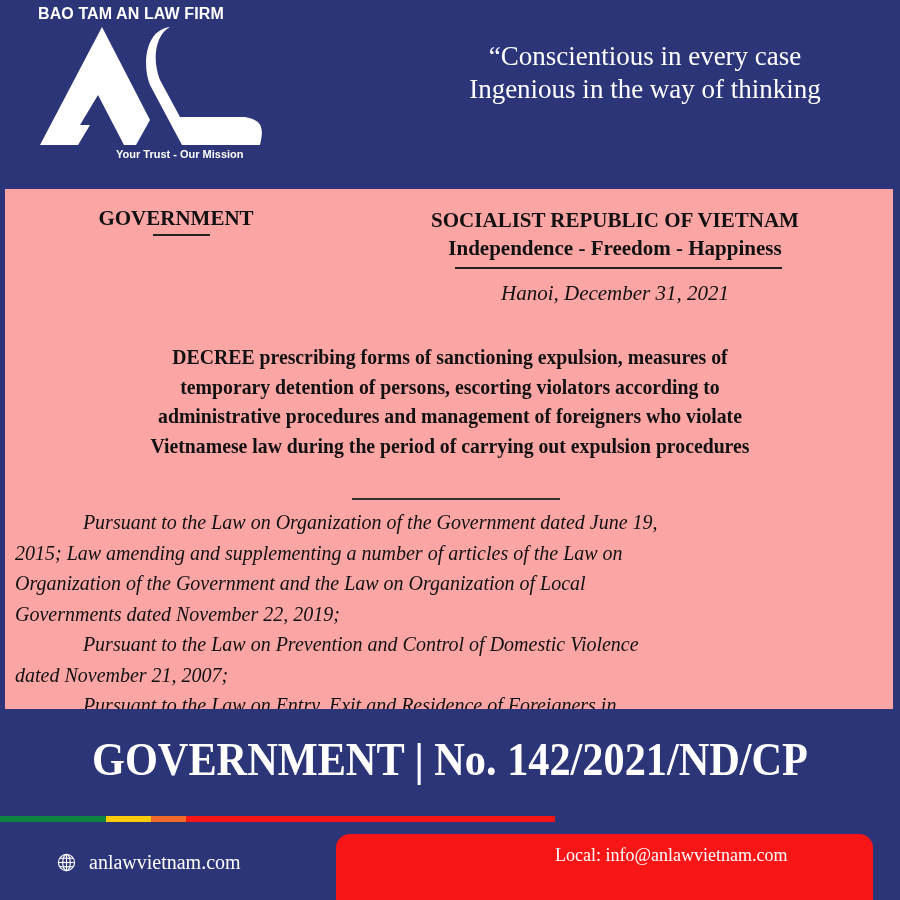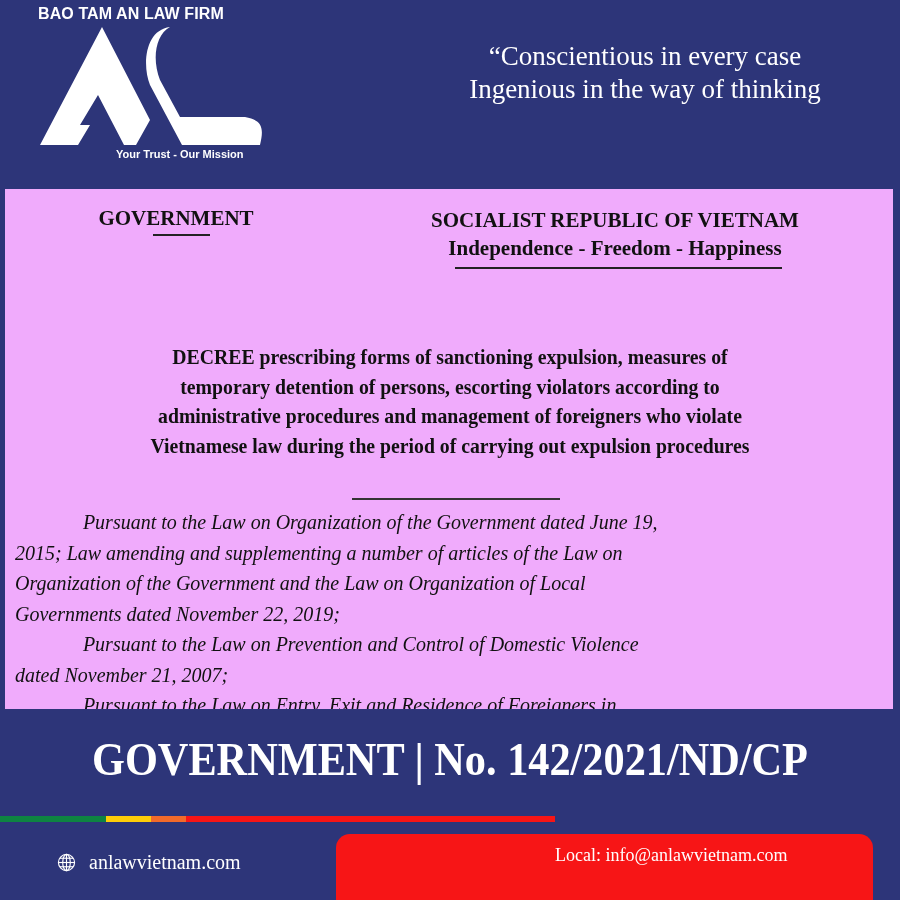--- a/index.html
+++ b/index.html
@@ -21,21 +21,21 @@
       font-family: "Liberation Sans", sans-serif;
       font-weight: bold; font-size: 11px; color: #ffffff; margin-left: 47px;
     }
     .motto {
       position: absolute; left: 410px; top: 40px; width: 470px;
       text-align: center; color: #ffffff;
       font-size: 27px; line-height: 33px;
     }
     .doc-panel {
       position: absolute; left: 5px; top: 189px; width: 888px; height: 520px;
-      background: #f0abfc; overflow: hidden; color: #111111;
+      background: #fca5a5; overflow: hidden; color: #111111;
     }
     .doc-gov {
       position: absolute; left: 76px; top: 17px; width: 190px; text-align: center;
       font-weight: bold; font-size: 21px;
     }
     .gov-rule { position: absolute; left: 148px; top: 45px; width: 57px; height: 2px; background: #222; }
     .doc-number { position: absolute; left: 50px; top: 93px; font-size: 21px; }
     .doc-republic {
       position: absolute; left: 370px; top: 17px; width: 480px; text-align: center;
       font-weight: bold; font-size: 21px; line-height: 28px;
@@ -101,20 +101,21 @@
 
 <div class="doc-panel">
   <div class="doc-gov">GOVERNMENT</div>
   <div class="gov-rule"></div>
 
   <div class="doc-republic">
     <div>SOCIALIST REPUBLIC OF VIETNAM</div>
     <div>Independence - Freedom - Happiness</div>
   </div>
   <div class="motto-rule"></div>
+  <div class="doc-place-date">Hanoi, December 31, 2021</div>
 
   <div class="doc-title">
     <div>DECREE prescribing forms of sanctioning expulsion, measures of</div>
     <div>temporary detention of persons, escorting violators according to</div>
     <div>administrative procedures and management of foreigners who violate</div>
     <div>Vietnamese law during the period of carrying out expulsion procedures</div>
   </div>
   <div class="title-rule"></div>
 
   <div class="doc-body">

